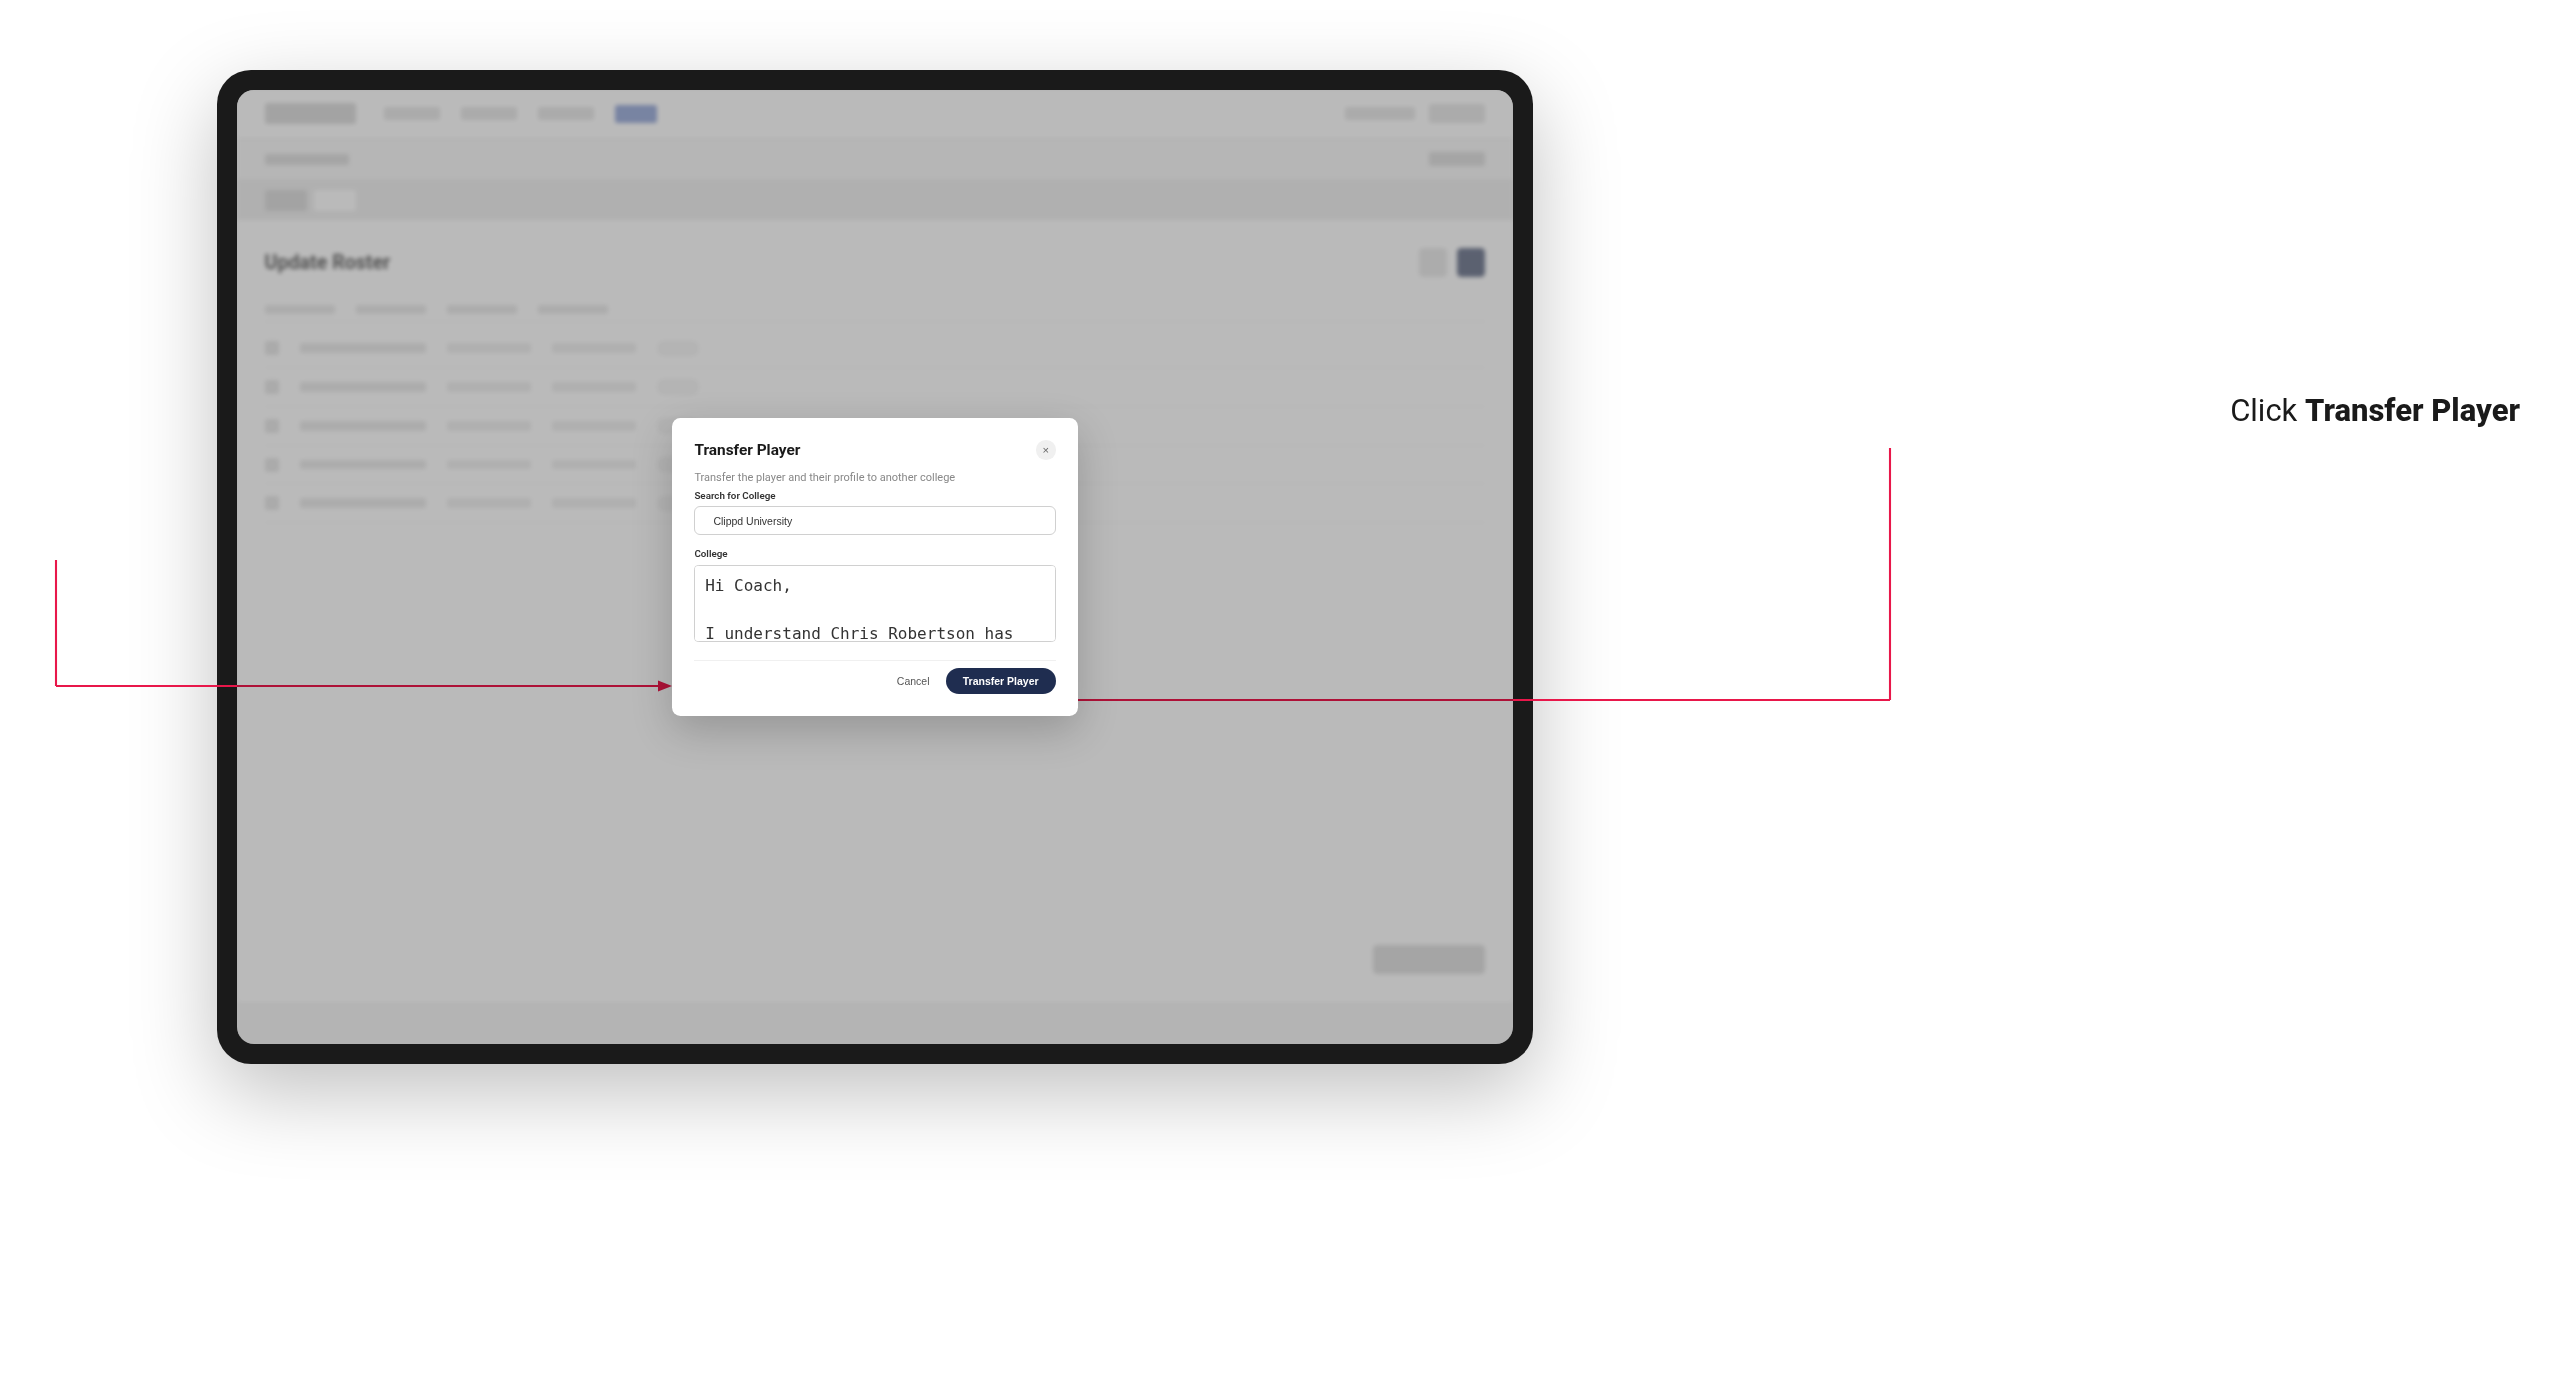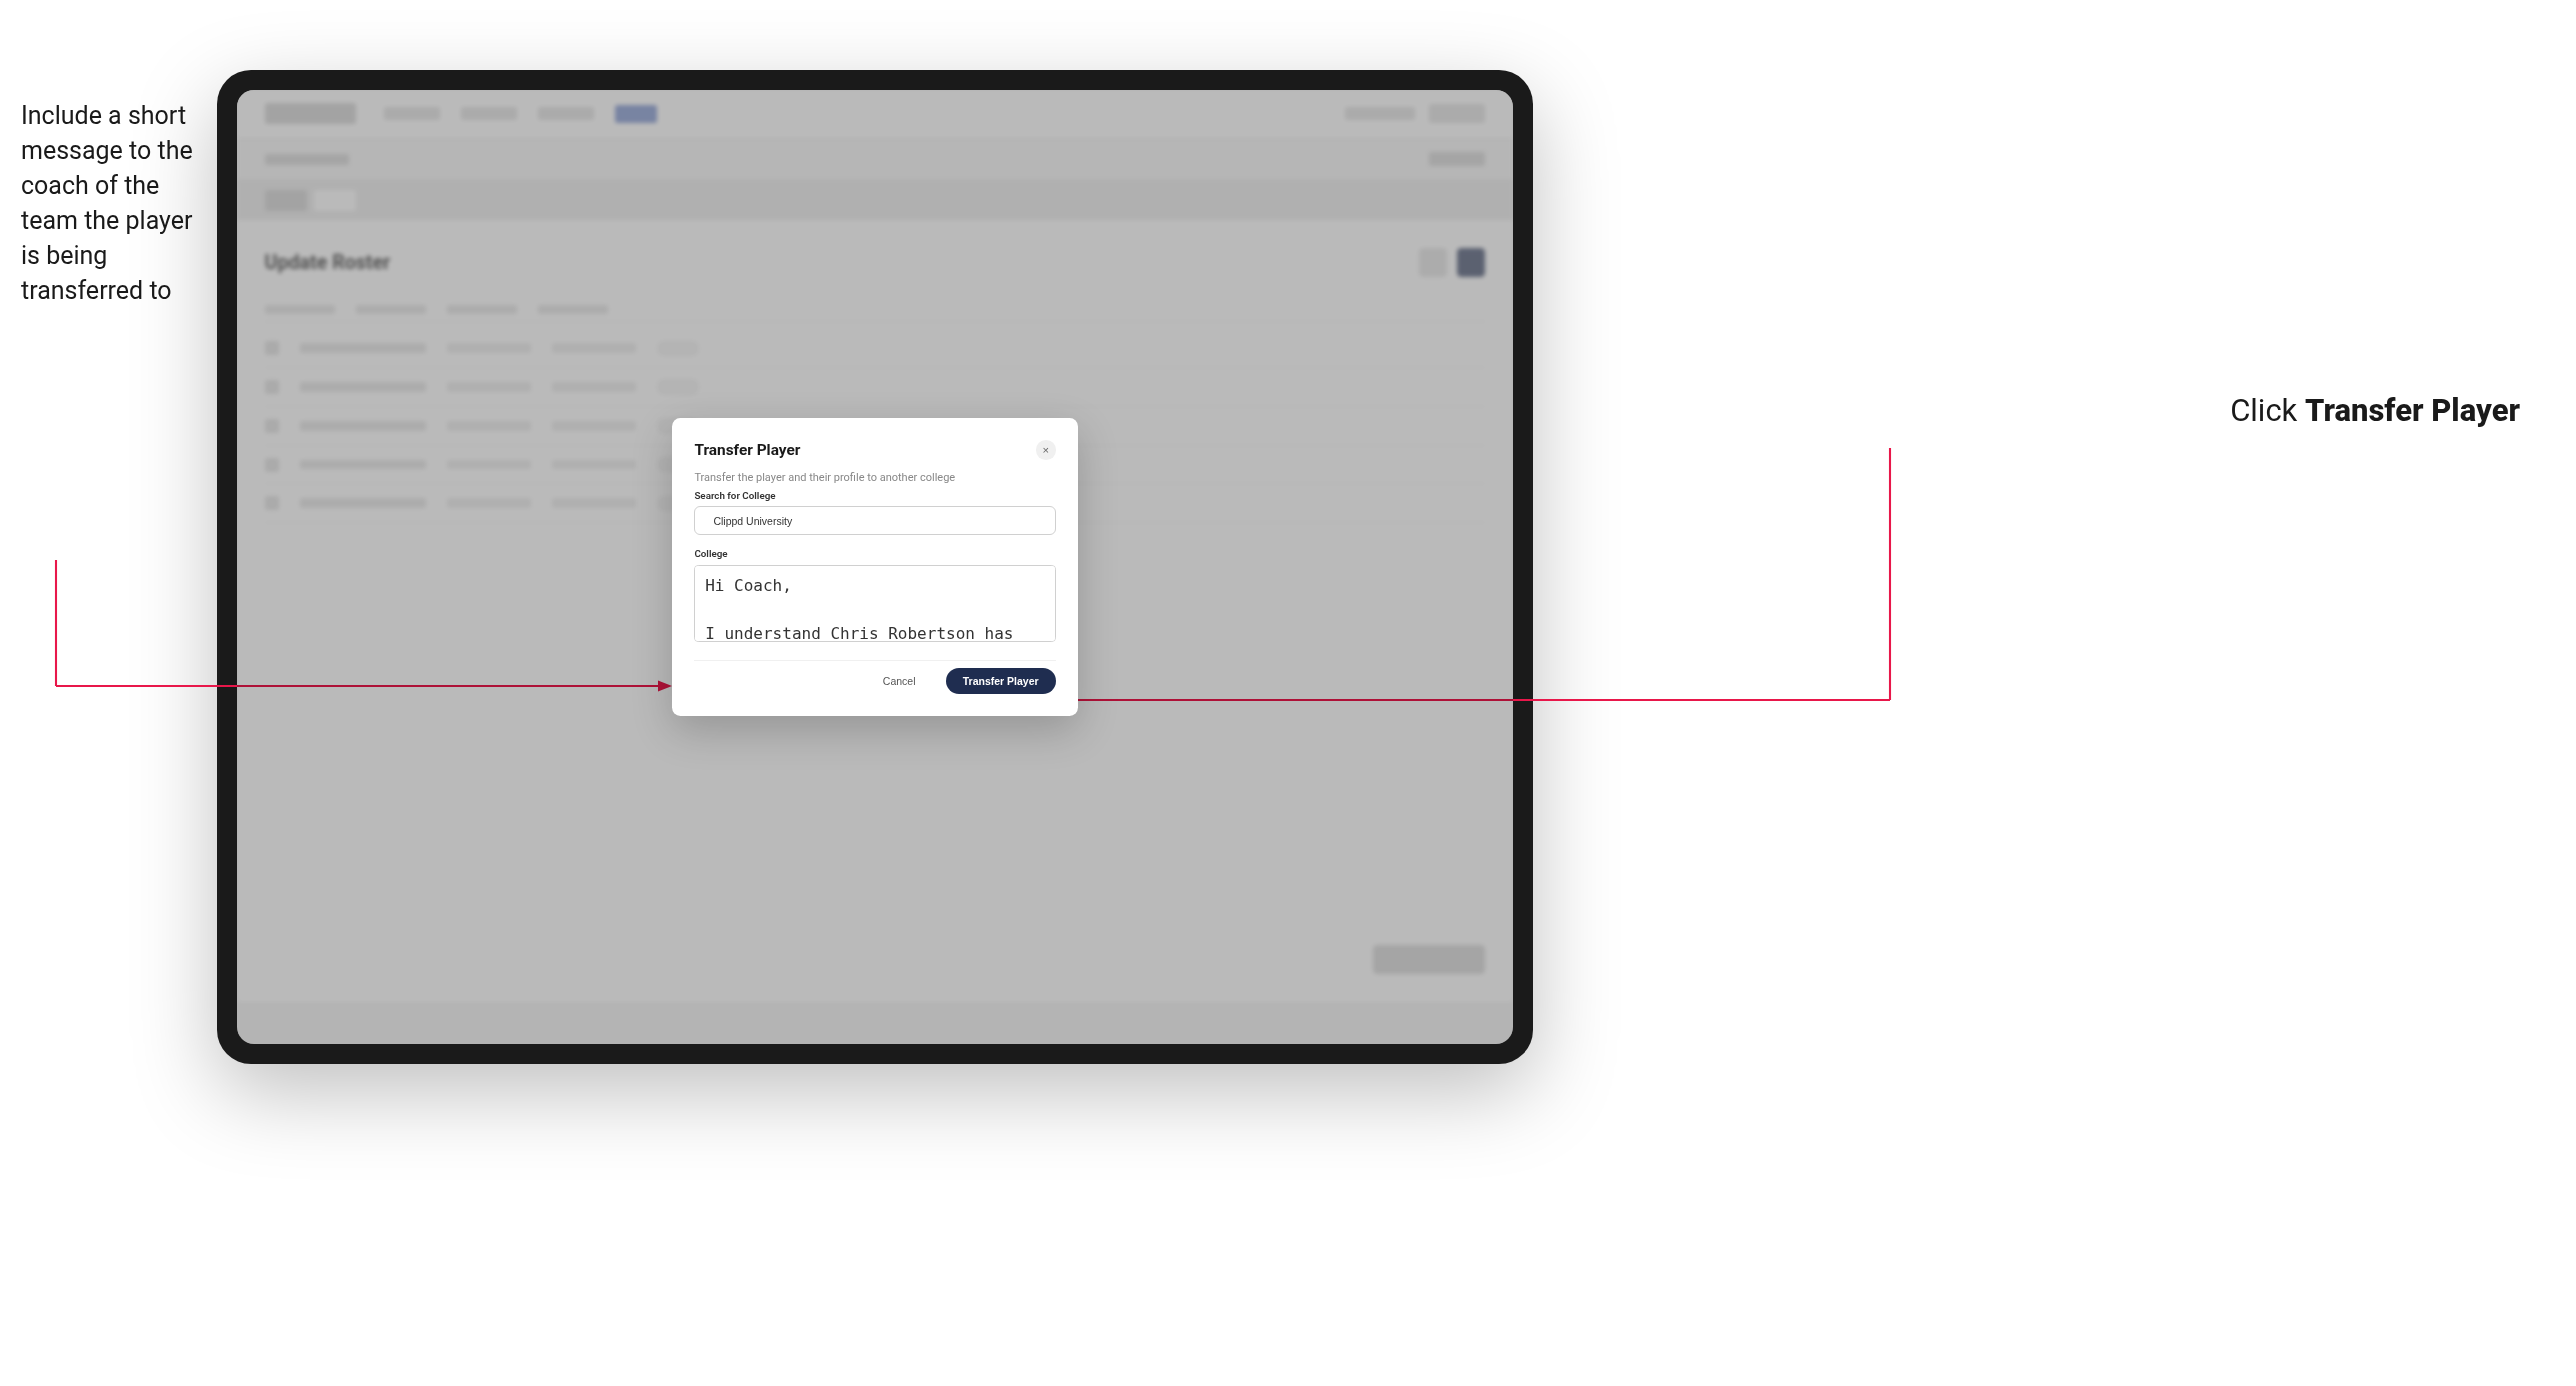--- a/index.html
+++ b/index.html
@@ -373,21 +373,21 @@
       resize: none;
       outline: none;
       line-height: 1.5;
       margin-bottom: 15.4px;
     }
 
     .modal-footer {
       display: flex;
       align-items: center;
       justify-content: flex-end;
-      gap: 19px;
+      gap: 5px;
       padding-top: 7px;
       border-top: 0.7px solid #f0f0f0;
     }
 
     .btn-cancel {
       background: transparent;
       border: none;
       font-size: 10.5px;
       color: #555;
       cursor: pointer;
@@ -411,21 +411,20 @@
       top: 0; left: 0;
       width: 2576px;
       height: 1386px;
       pointer-events: none;
     }
   </style>
 </head>
 <body>
 
 <div class="annotation-left">
-  <p class="annotation-text">Include a short message to the coach of the team the player is being transferred to</p>
 </div>
 
 <div class="annotation-right">
   <span>Click </span><strong>Transfer Player</strong>
 </div>
 
 <div class="tablet-device">
   <div class="tablet-screen">
 
     <div class="bg-content">

